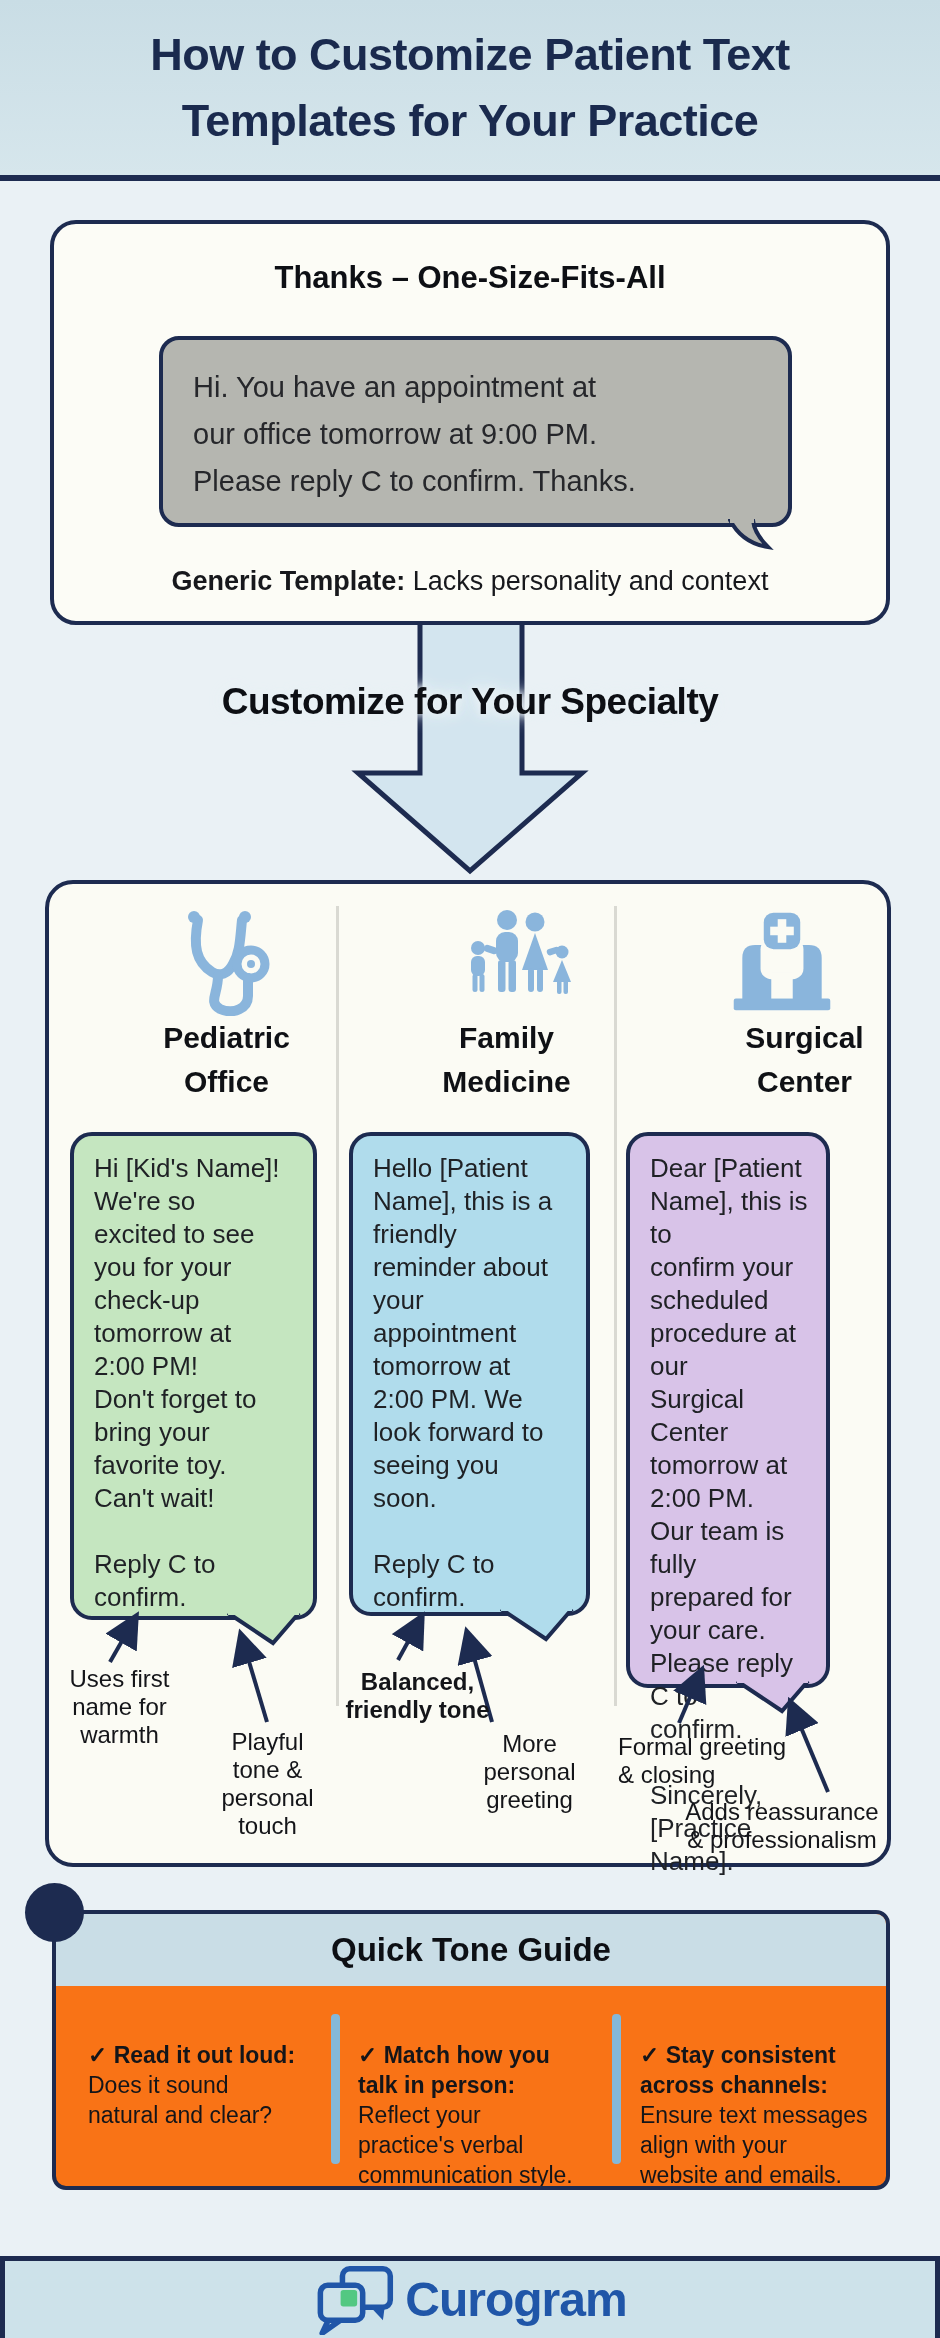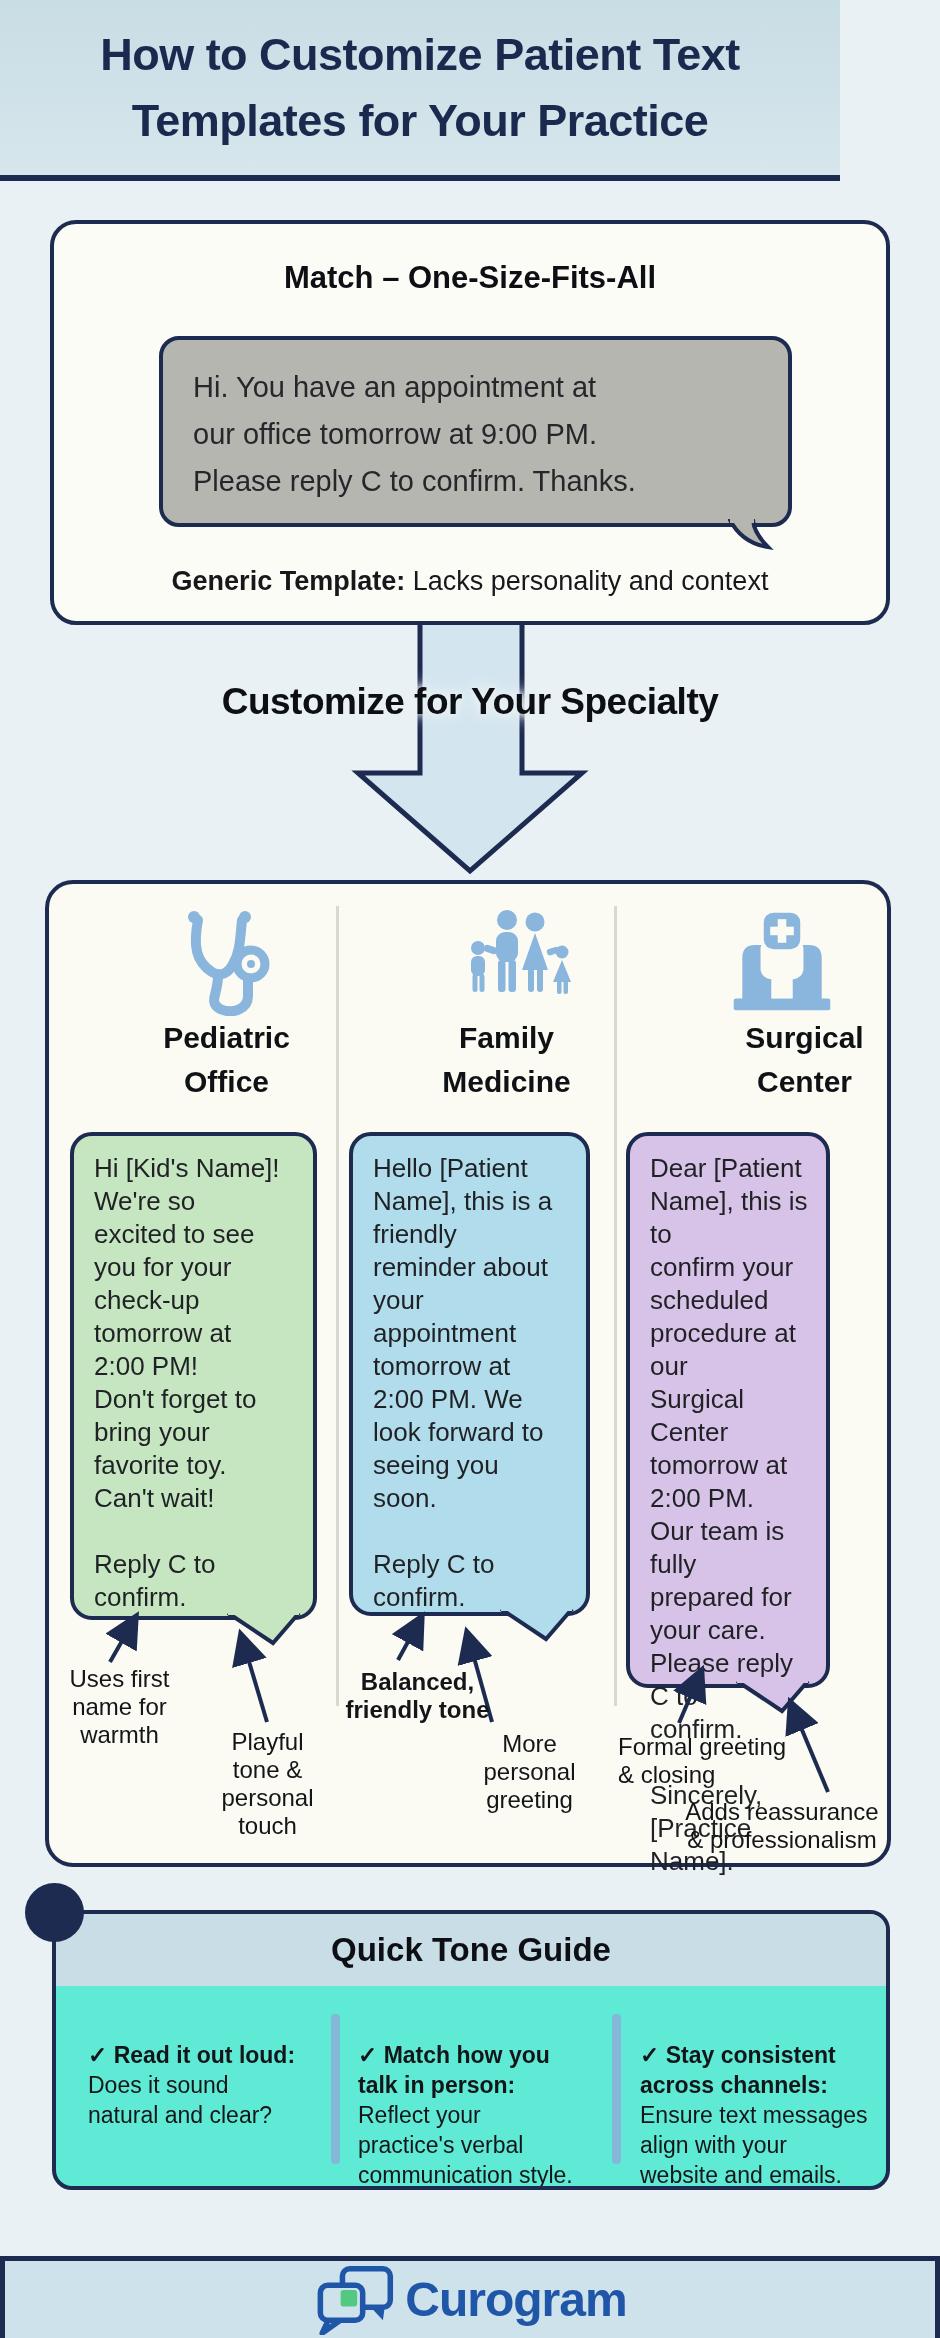--- a/index.html
+++ b/index.html
@@ -6,21 +6,21 @@
   html,body { background:#dfe7ec; }
   .page {
     position:relative; width:940px; height:2338px; margin:0 auto;
     background:#eaf1f5; overflow:hidden;
     font-family:"Liberation Sans", sans-serif; color:#16181c;
   }
   .pre { white-space:pre-line; }
 
   
   .header {
-    position:absolute; left:0; top:0; width:840px; height:181px;
+    position:absolute; left:0; top:0; width:940px; height:181px;
     background:linear-gradient(#c9dde5,#d6e6ec);
     border-bottom:6px solid #1d2b50;
     display:flex; align-items:center; justify-content:center; text-align:center;
   }
   .header h1 {
     font-size:45px; line-height:66px; font-weight:bold; color:#1a2a4e; letter-spacing:-0.5px;
   }
 
   
   .big-arrow { position:absolute; left:340px; top:605px; z-index:1; }
@@ -71,21 +71,21 @@
   .spec-bubble .msg { padding:16px 12px 0 20px; font-size:26px; line-height:33px; color:#1f2125; }
   .bubble-tail { position:absolute; }
   .annotation {
     position:absolute; font-size:24px; line-height:28px; color:#141519; text-align:center; z-index:3;
   }
   .arrows-overlay { position:absolute; left:0; top:1596px; z-index:2; pointer-events:none; }
 
   
   .tone-box {
     position:absolute; left:52px; top:1910px; width:838px; height:280px; z-index:2;
-    background:#5eead4; border:4px solid #1d2b50; border-radius:20px; overflow:hidden;
+    background:#f97316; border:4px solid #1d2b50; border-radius:14px; overflow:hidden;
   }
   .tone-header {
     position:absolute; left:0; top:0; width:100%; height:72px; background:#c9dde6;
     display:flex; align-items:center; justify-content:center;
   }
   .tone-header h2 { font-size:33px; font-weight:bold; color:#0d0f14; }
   .tone-bar { position:absolute; top:100px; width:9px; height:150px; border-radius:4px; background:#85b8d8; }
   .bar-1 { left:275px; } .bar-2 { left:556px; }
   .tone-tip { position:absolute; top:98px; font-size:23px; line-height:30px; color:#141519; }
   .tone-tip .lead { display:block; font-weight:bold;margin-top:28px; }
@@ -116,21 +116,21 @@
     <h1 class="pre">How to Customize Patient Text
 Templates for Your Practice</h1>
   </div>
 
   <svg class="big-arrow" width="260" height="275" viewBox="0 0 260 275">
     <path d="M80,10 L80,168 L18,168 L130,266 L242,168 L182,168 L182,10 Z" fill="#d3e5ef" stroke="#1d2b50" stroke-width="5" stroke-linejoin="miter"></path>
   </svg>
   <div class="transition-label">Customize for Your Specialty</div>
 
   <div class="before-box">
-    <div class="before-title">Match – One-Size-Fits-All</div>
+    <div class="before-title">Thanks – One-Size-Fits-All</div>
     <div class="generic-bubble">
       <div class="msg pre">Hi. You have an appointment at
 our office tomorrow at 9:00 PM.
 Please reply C to confirm. Thanks.</div>
       <svg class="generic-tail" width="46" height="34" viewBox="0 0 46 34">
         <path d="M2,1 Q14,24 40,28 Q26,14 25,1" fill="#b5b6b0" stroke="#1d2b50" stroke-width="4" stroke-linecap="round"></path>
         <rect x="2" y="0" width="24" height="4" fill="#b5b6b0"></rect>
       </svg>
     </div>
     <div class="before-caption">

